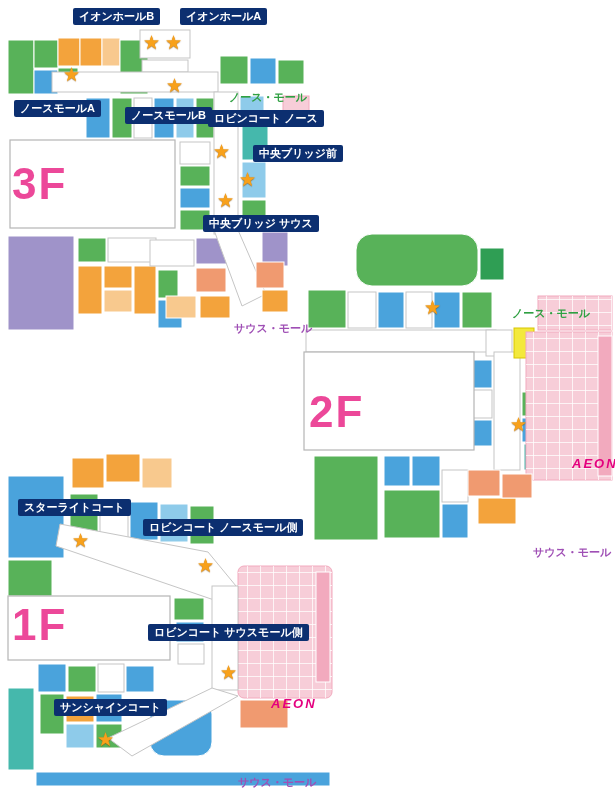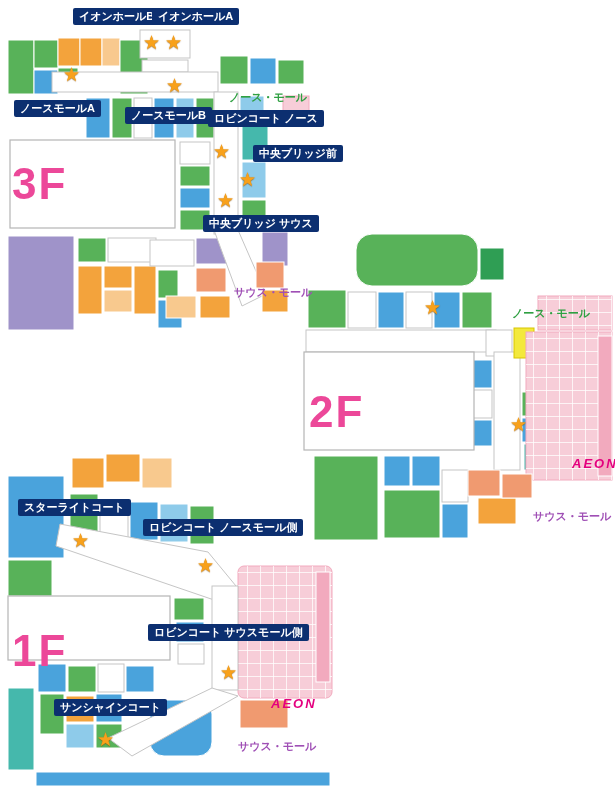--- a/index.html
+++ b/index.html
@@ -35,21 +35,21 @@
     color:#f8a11b;text-shadow:0 0 1px #c87d10, 0 1px 1px rgba(120,70,0,.5);
   }
   
   .floor{
     position:absolute;z-index:2;font-size:44px;font-weight:bold;color:#ec4899;
     letter-spacing:2px;line-height:38px;
   }
   
   .areatext{position:absolute;z-index:2;font-size:11px;font-weight:bold;white-space:nowrap;}
   .north{color:#2fa042;text-align:right;}
-  .south{color:#9f4fb5;}
+  .south{color:#9f4fb5;margin-top:36px;}
   .aeon{
     position:absolute;z-index:2;font-size:13px;font-weight:bold;font-style:italic;
     color:#e4007f;letter-spacing:2px;
   }
 </style>
 </head>
 <body>
 
 <div id="canvas">
 
@@ -185,21 +185,21 @@
       <rect x="240" y="700" width="48" height="28" class="sa"></rect>
       <rect x="36" y="772" width="294" height="14" class="b"></rect>
     </g>
   </svg>
 
   <div class="floor" style="left:12px;top:165px">3F</div>
   <div class="areatext north" style="left:229px;top:90px">ノース・モール</div>
   <div class="areatext south" style="left:234px;top:285px">サウス・モール</div>
 
   <div class="tag" style="left:73px;top:8px">イオンホールB</div>
-  <div class="tag" style="left:152px;top:8px">イオンホールA</div>
+  <div class="tag" style="left:180px;top:8px">イオンホールA</div>
   <div class="tag" style="left:14px;top:100px">ノースモールA</div>
   <div class="tag" style="left:125px;top:107px">ノースモールB</div>
   <div class="tag" style="left:208px;top:110px">ロビンコート ノース</div>
   <div class="tag" style="left:253px;top:145px">中央ブリッジ前</div>
   <div class="tag" style="left:203px;top:215px">中央ブリッジ サウス</div>
 
   <span class="star" style="left:143px;top:33px">★</span>
   <span class="star" style="left:165px;top:33px">★</span>
   <span class="star" style="left:63px;top:65px">★</span>
   <span class="star" style="left:166px;top:76px">★</span>
@@ -209,21 +209,21 @@
 
   <div class="floor" style="left:309px;top:393px">2F</div>
   <div class="areatext north" style="left:512px;top:306px">ノース・モール</div>
   <div class="areatext south" style="left:533px;top:509px">サウス・モール</div>
   <div class="aeon" style="left:572px;top:456px">AEON</div>
 
 
   <span class="star" style="left:424px;top:298px">★</span>
   <span class="star" style="left:510px;top:415px">★</span>
 
-  <div class="floor" style="left:12px;top:632px">1F</div>
+  <div class="floor" style="left:12px;top:606px">1F</div>
   <div class="areatext south" style="left:238px;top:739px">サウス・モール</div>
   <div class="aeon" style="left:271px;top:696px">AEON</div>
 
   <div class="tag" style="left:18px;top:499px">スターライトコート</div>
   <div class="tag" style="left:143px;top:519px">ロビンコート ノースモール側</div>
   <div class="tag" style="left:148px;top:624px">ロビンコート サウスモール側</div>
   <div class="tag" style="left:54px;top:699px">サンシャインコート</div>
 
   <span class="star" style="left:72px;top:531px">★</span>
   <span class="star" style="left:197px;top:556px">★</span>

